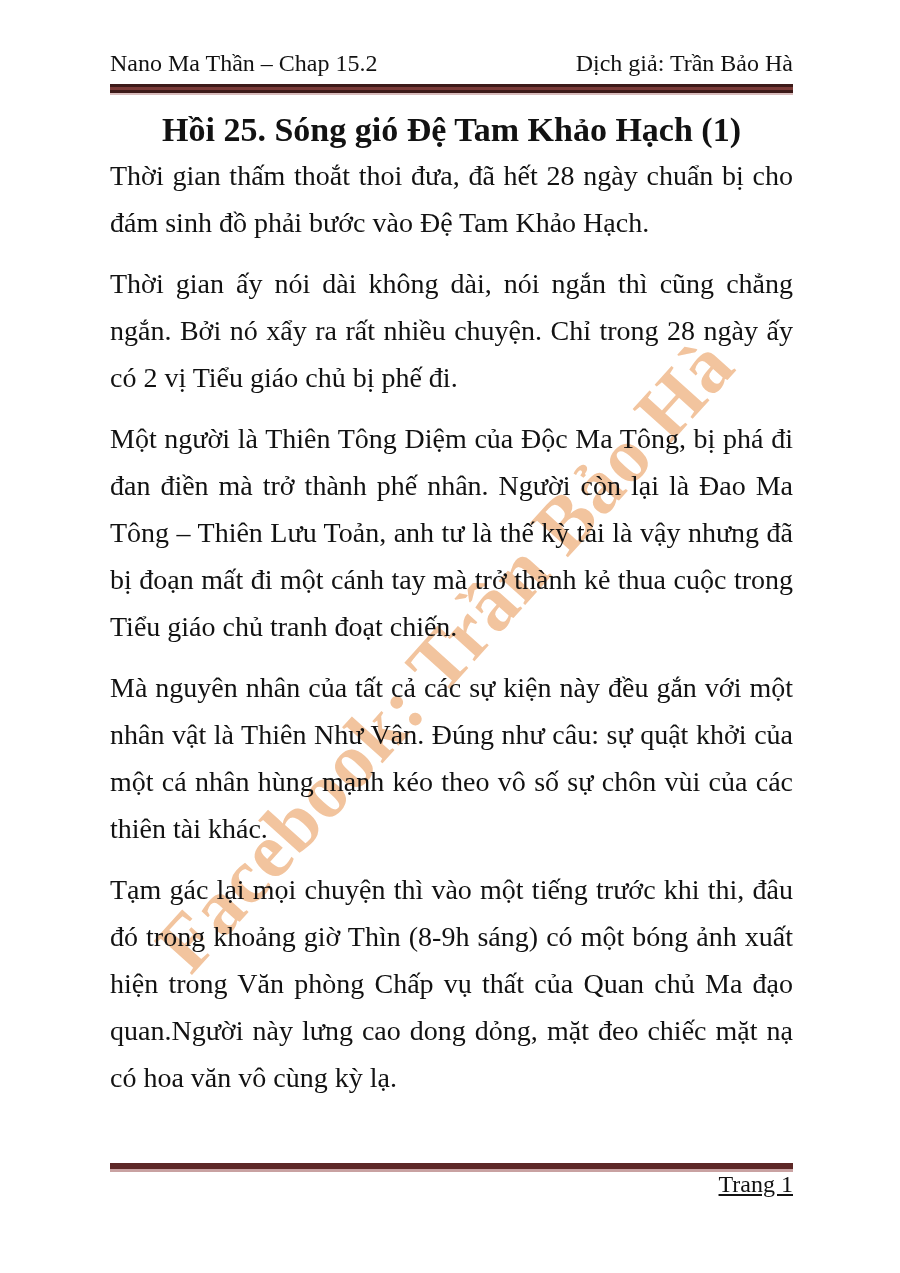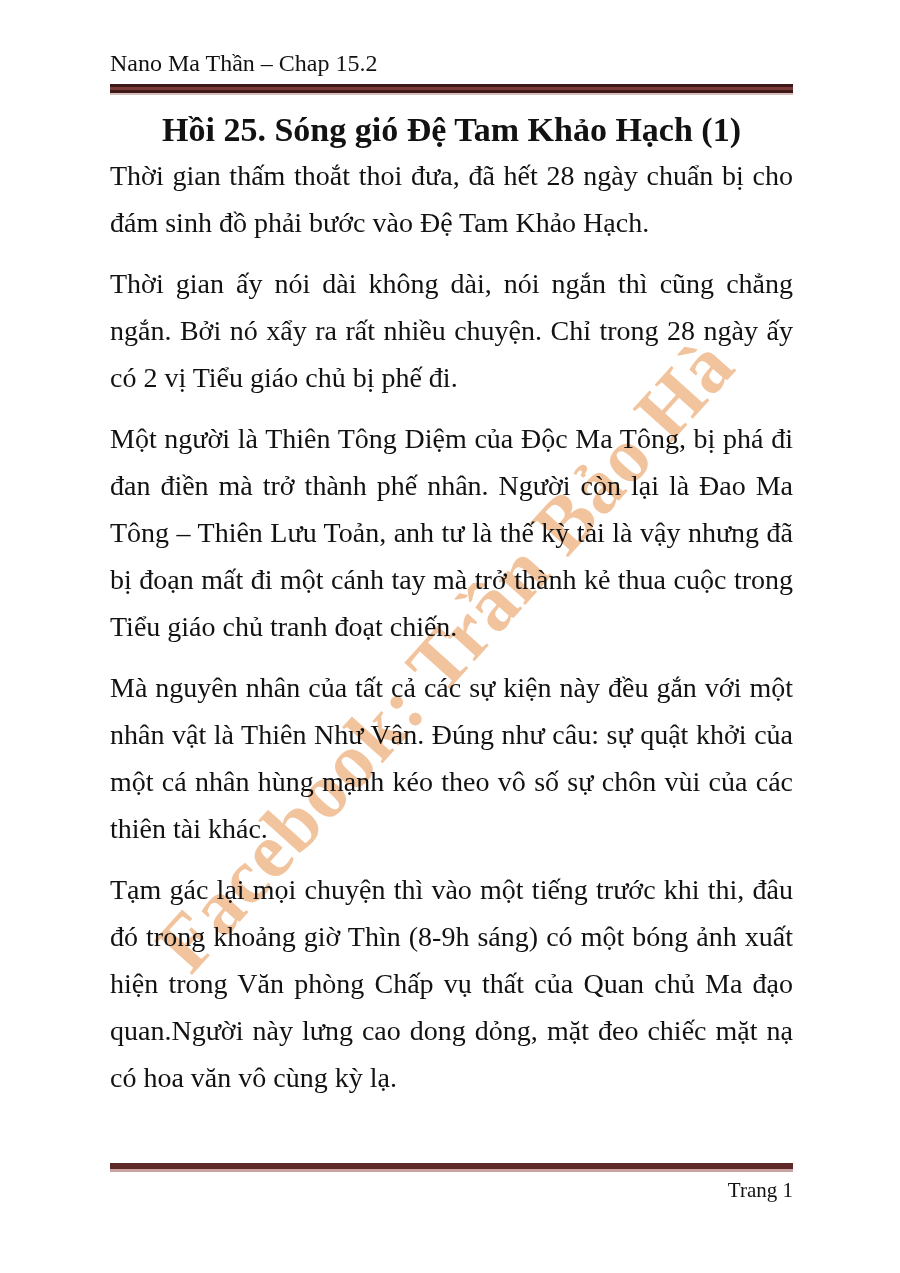--- a/index.html
+++ b/index.html
@@ -63,35 +63,36 @@
     left: 110px; top: 1163px;
     width: 683px;
     z-index: 1;
   }
   .footer-rule {
     height: 6px;
     background: #5d2827;
     border-bottom: 3px solid #c9a2a2;
   }
   .footer-page {
-    margin-top: 6px;
     text-align: right;
-    font-size: 21px;
+    font-size: 24px;
     line-height: 24px;
+    text-decoration: underline;
   }
 </style>
 </head>
 <body>
 
 <div class="watermark">Facebook: Trần Bảo Hà</div>
 
 <div class="page">
 
   <div class="header-row">
     <span>Nano Ma Thần – Chap 15.2</span>
+    <span>Dịch giả: Trần Bảo Hà</span>
   </div>
 
   <div class="header-rule"></div>
 
   <h1 class="doc-title">Hồi 25. Sóng gió Đệ Tam Khảo Hạch (1)</h1>
 
   <div class="body-text">
     <p>Thời gian thấm thoắt thoi đưa, đã hết 28 ngày chuẩn bị cho đám sinh đồ phải bước vào Đệ Tam Khảo Hạch.</p>
     <p>Thời gian ấy nói dài không dài, nói ngắn thì cũng chẳng ngắn. Bởi nó xẩy ra rất nhiều chuyện. Chỉ trong 28 ngày ấy có 2 vị Tiểu giáo chủ bị phế đi.</p>
     <p>Một người là Thiên Tông Diệm của Độc Ma Tông, bị phá đi đan điền mà trở thành phế nhân. Người còn lại là Đao Ma Tông – Thiên Lưu Toản, anh tư là thế kỳ tài là vậy nhưng đã bị đoạn mất đi một cánh tay mà trở thành kẻ thua cuộc trong Tiểu giáo chủ tranh đoạt chiến.</p>

